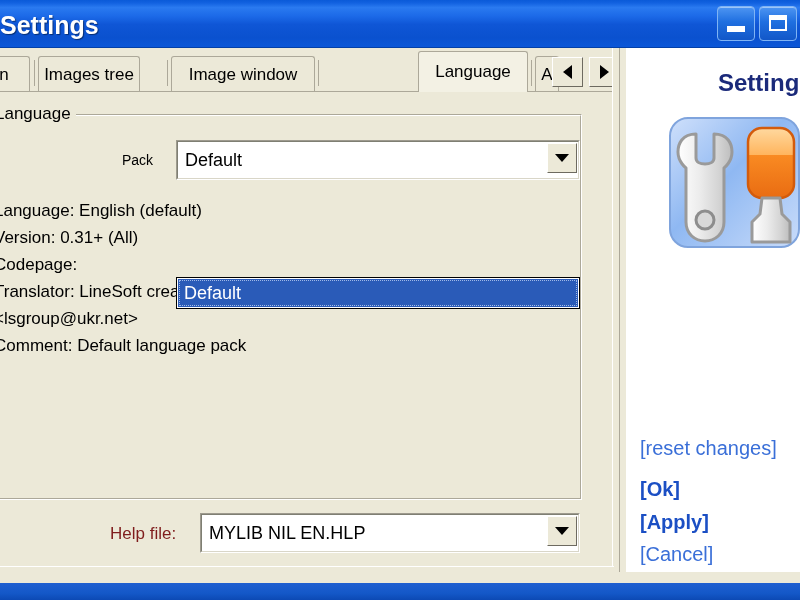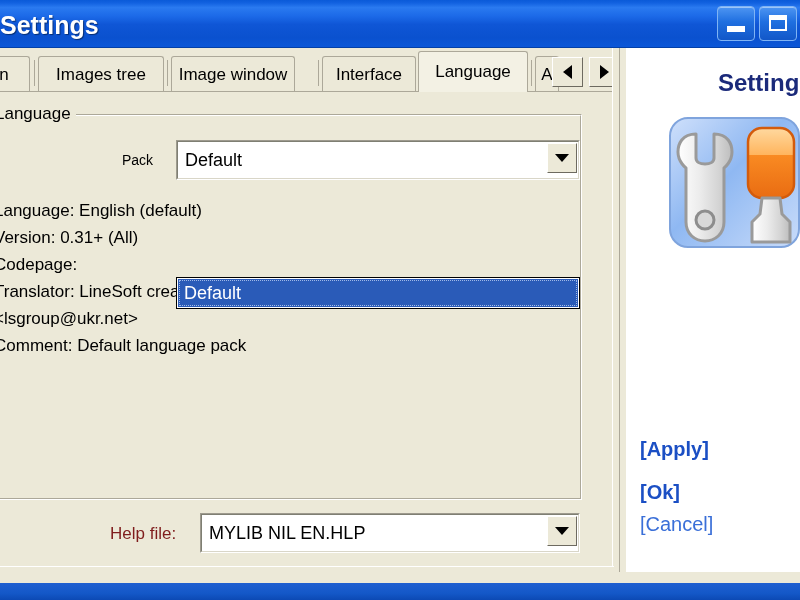--- a/index.html
+++ b/index.html
@@ -372,31 +372,28 @@
         <span class="glyph-max"></span>
       </div>
     </div>
   </div>
 
   <div class="tabstrip">
     <div class="tab" style="left:-22px; width:52px;">
       <span>n</span>
     </div>
     <div class="tab-sep" style="left:34px;"></div>
-    <div class="tab" style="left:38px; width:126px;">
+    <div class="tab" style="left:38px; width:102px;">
       <span>Images tree</span>
     </div>
     <div class="tab-sep" style="left:167px;"></div>
-    <div class="tab" style="left:171px; width:124px;">
+    <div class="tab" style="left:171px; width:144px;">
       <span>Image window</span>
     </div>
     <div class="tab-sep" style="left:318px;"></div>
-    <div class="tab" style="left:322px; width:94px;">
-      <span>Interface</span>
-    </div>
     <div class="tab selected" style="left:418px; width:110px;">
       <span>Language</span>
     </div>
     <div class="tab-sep" style="left:531px;"></div>
     <div class="tab" style="left:535px; width:24px; padding:0 4px;">
       <span>A</span>
     </div>
     <div class="spin-btn" style="left:552px;">
       <span class="tri-left"></span>
     </div>
@@ -480,22 +477,23 @@
 
         <path d="M34 24 C20 24 16 34 16 42 C16 52 24 58 24 58 L24 112 C24 124 33 131 43 131 C53 131 62 124 62 112 L62 58 C62 58 70 52 70 42 C70 34 66 24 52 24 L52 48 C52 52 48 54 43 54 C38 54 34 52 34 48 Z" fill="url(#metalGrad)" stroke="#9a9a9a" stroke-width="3" stroke-linejoin="round"></path>
         <circle cx="43" cy="110" r="9" fill="#d8d8d8" stroke="#8d8d8d" stroke-width="3"></circle>
 
         <rect x="86" y="18" width="46" height="70" rx="14" ry="14" fill="url(#handleGrad)" stroke="#d35b0c" stroke-width="2.5"></rect>
         <path d="M100 88 L118 88 L120 104 L128 112 L128 132 L90 132 L90 112 L98 104 Z" fill="url(#metalGrad)" stroke="#9a9a9a" stroke-width="3" stroke-linejoin="round"></path>
       </svg>
     </div>
 
     <div class="rp-links">
+      <div class="rp-link">[reset changes]</div>
+      <div class="rp-link bold gap">[Ok]</div>
       <div class="rp-link bold">[Apply]</div>
-      <div class="rp-link bold gap">[Ok]</div>
       <div class="rp-link">[Cancel]</div>
     </div>
   </div>
 
   <div class="statusbar"></div>
   <div class="bottombar"></div>
 
 </div>
 
 </body></html>

